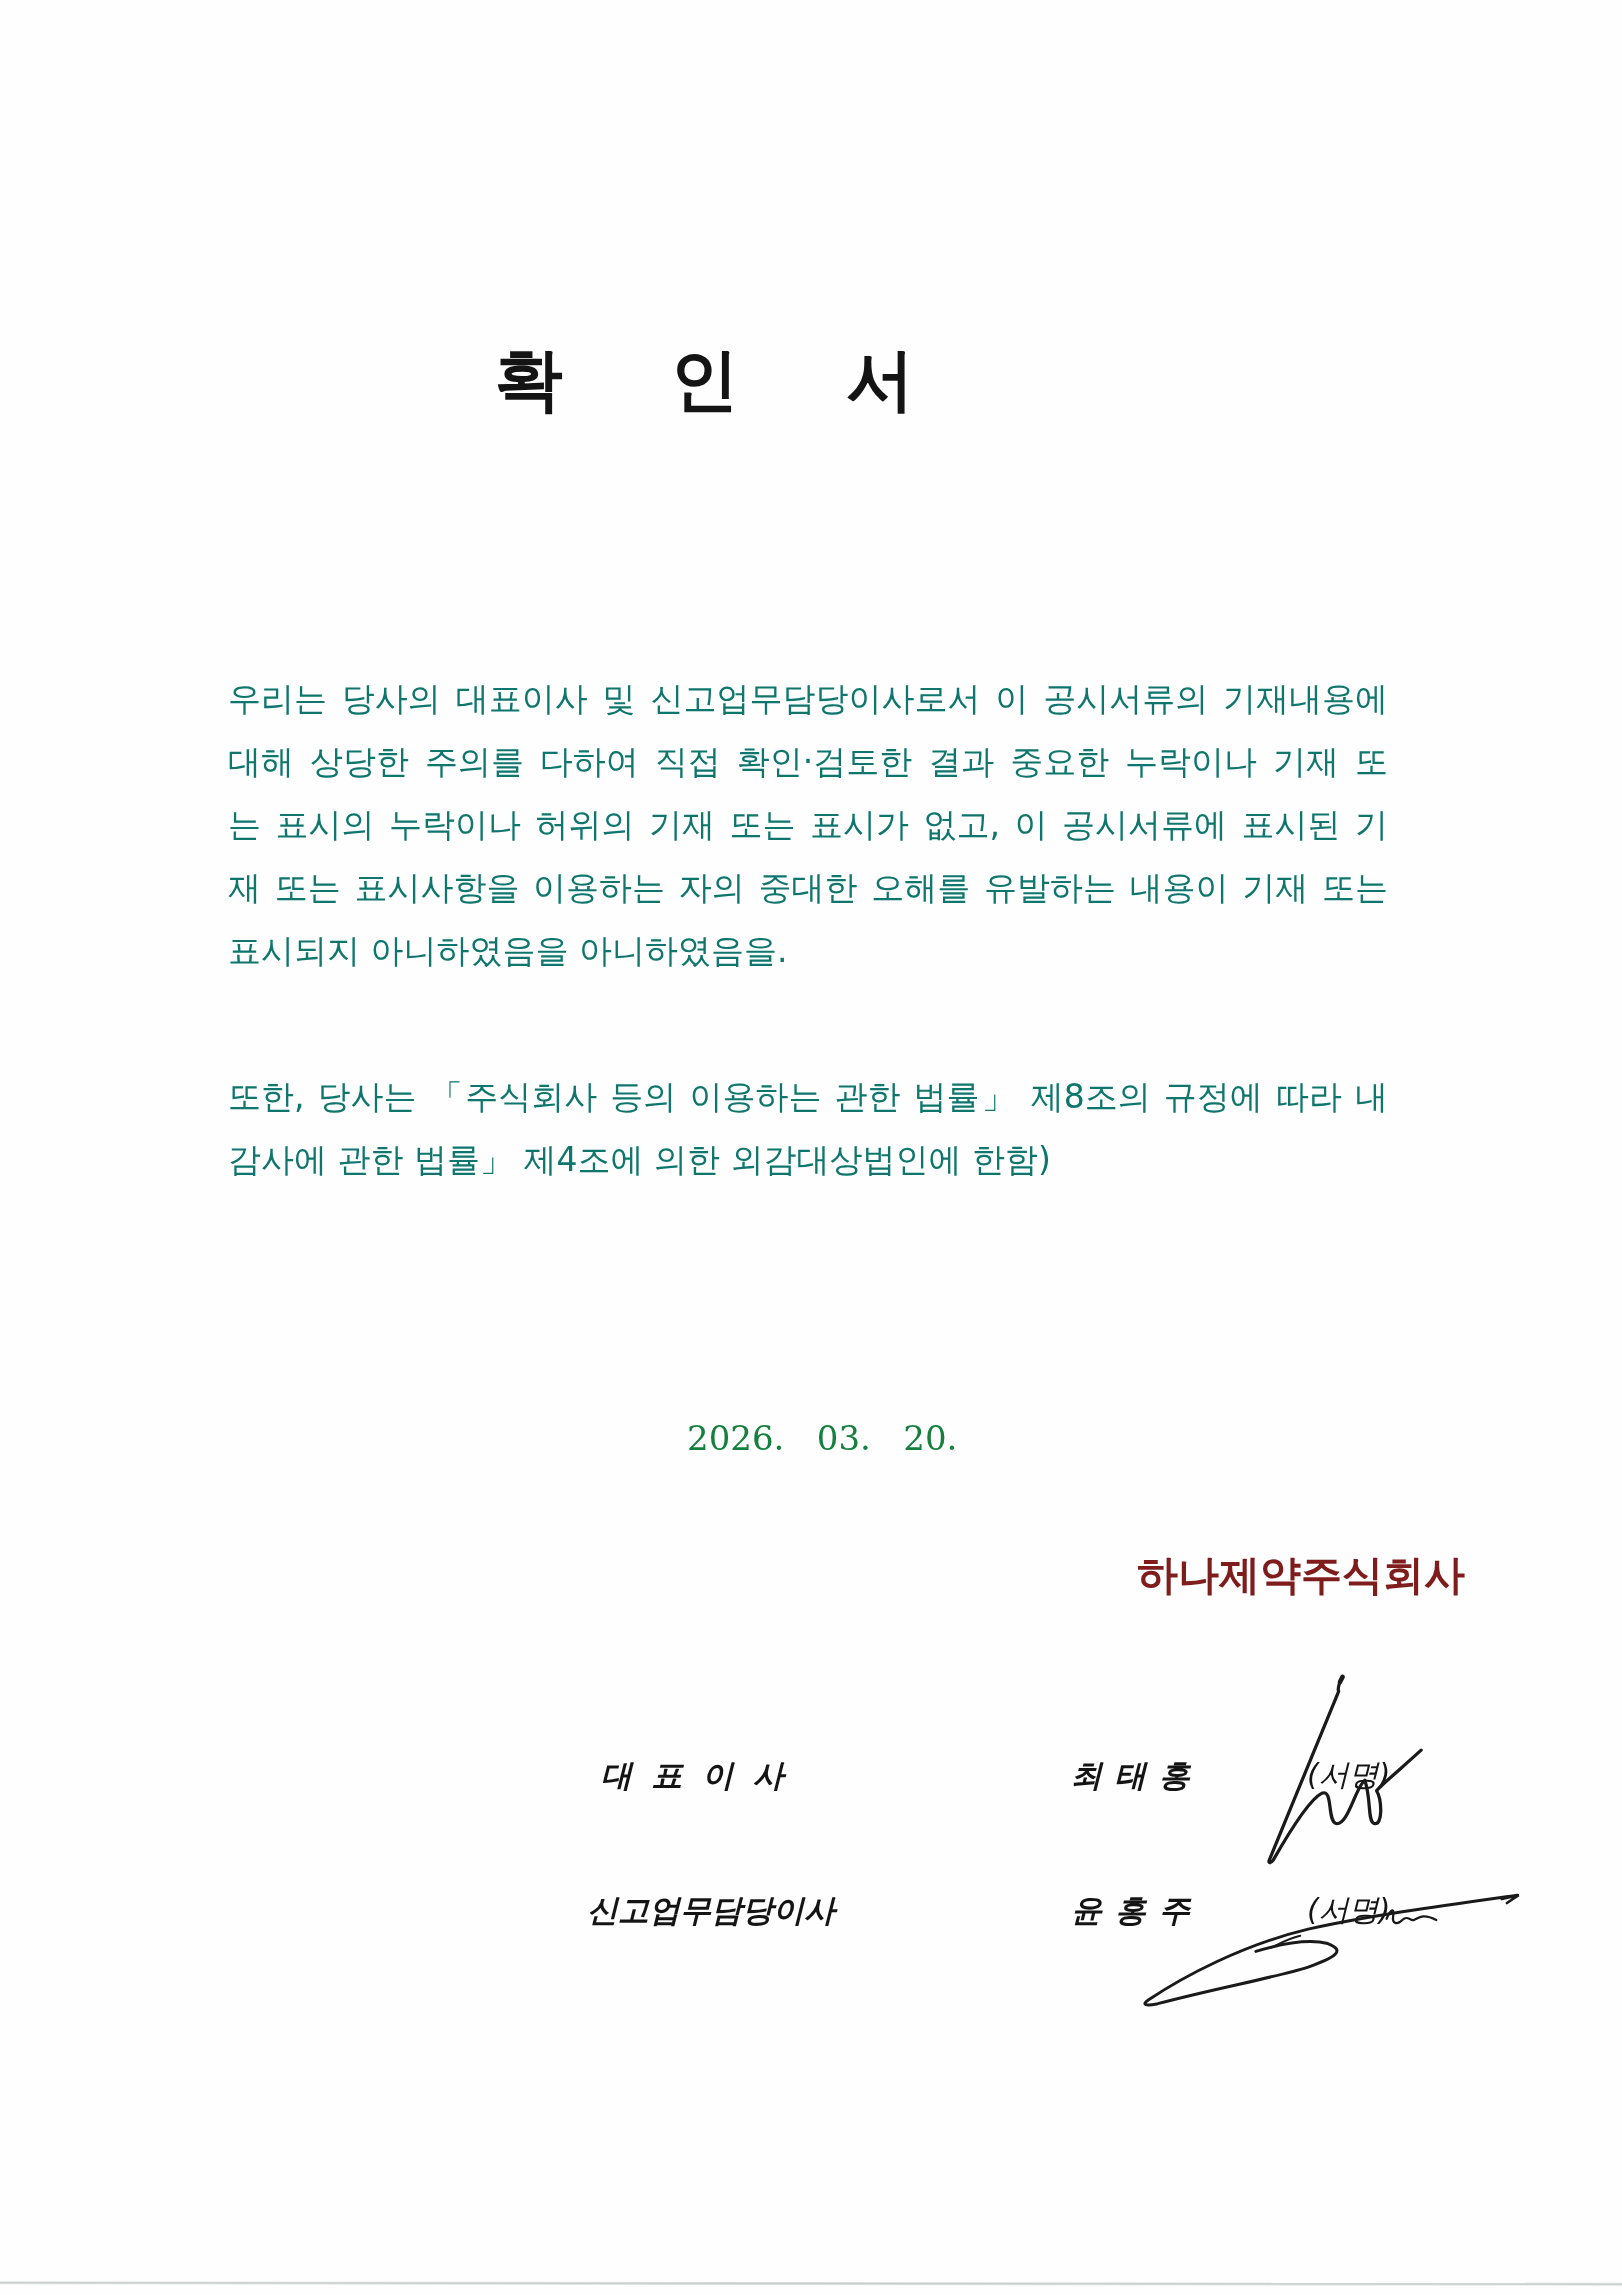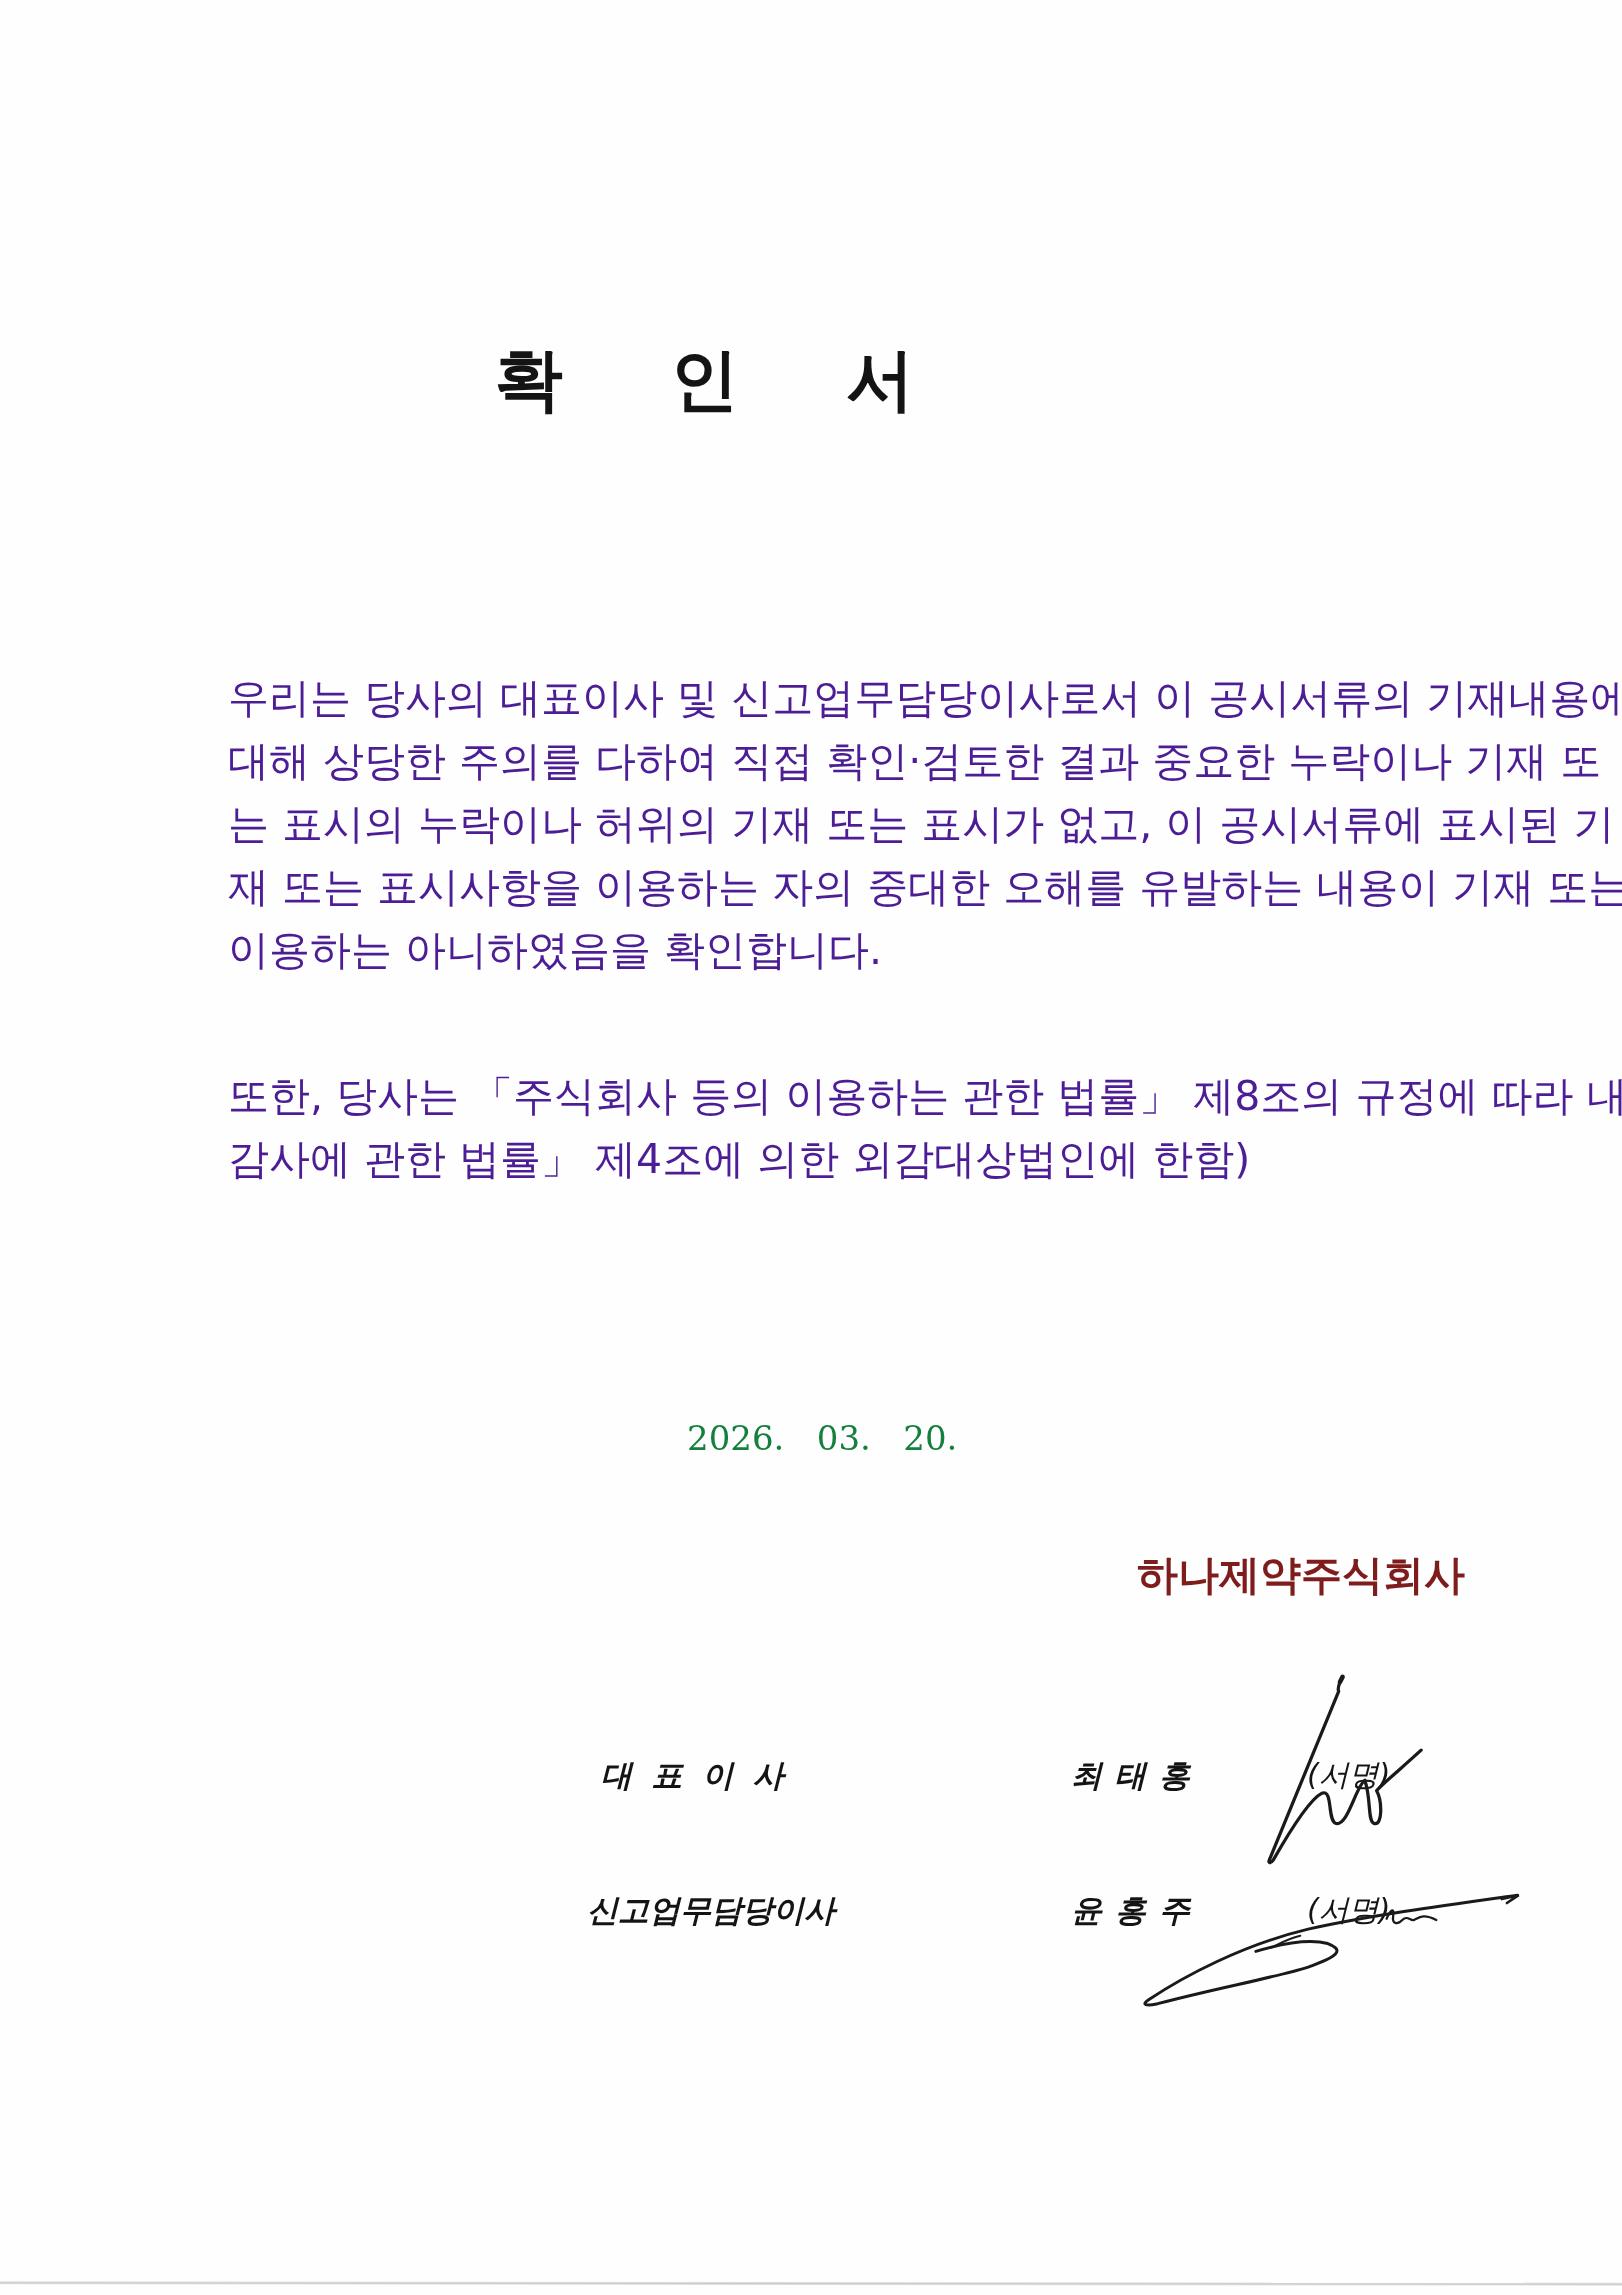--- a/index.html
+++ b/index.html
@@ -32,23 +32,23 @@
     font-weight: bold;
     letter-spacing: 42px;
     text-indent: 42px;
     line-height: 92px;
     color: #141414;
   }
   .para {
     position: absolute;
     left: 228px;
     width: 1160px;
-    font-size: 41px;
+    font-size: 33px;
     line-height: 63px;
-    color: #4c1d95;
+    color: #0f766e;
   }
   .para .line {
     display: block;
     white-space: nowrap;
     text-align: justify;
     text-align-last: justify;
     height: 63px;
   }
   .para .line.last {
     text-align-last: left;
@@ -110,21 +110,21 @@
 
 <div class="page">
 
   <div class="title">확 인 서</div>
 
   <div class="para para1">
     <span class="line">우리는 당사의 대표이사 및 신고업무담당이사로서 이 공시서류의 기재내용에</span>
     <span class="line">대해 상당한 주의를 다하여 직접 확인·검토한 결과 중요한 누락이나 기재 또</span>
     <span class="line">는 표시의 누락이나 허위의 기재 또는 표시가 없고, 이 공시서류에 표시된 기</span>
     <span class="line">재 또는 표시사항을 이용하는 자의 중대한 오해를 유발하는 내용이 기재 또는</span>
-    <span class="line last">이용하는 아니하였음을 확인합니다.</span>
+    <span class="line last">표시되지 아니하였음을 아니하였음을.</span>
   </div>
 
   <div class="para para2">
     <span class="line">또한, 당사는 「주식회사 등의 이용하는 관한 법률」 제8조의 규정에 따라 내</span>
     <span class="line last">감사에 관한 법률」 제4조에 의한 외감대상법인에 한함)</span>
   </div>
 
   <div class="date">2026.   03.   20.</div>
 
   <div class="company">하나제약주식회사</div>

